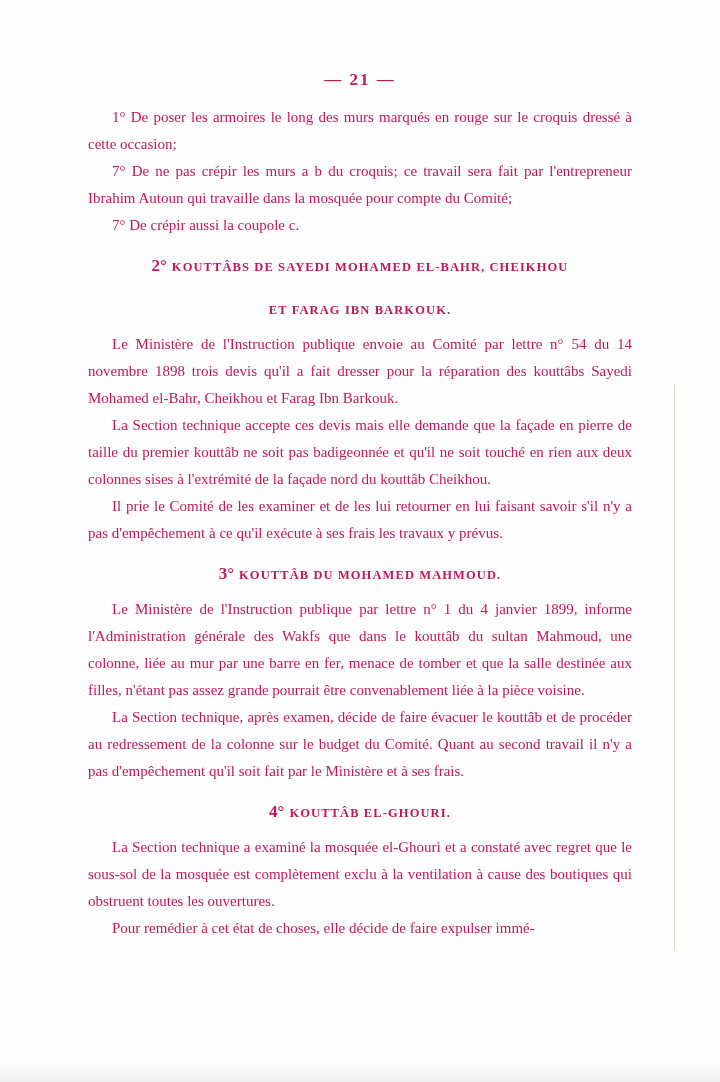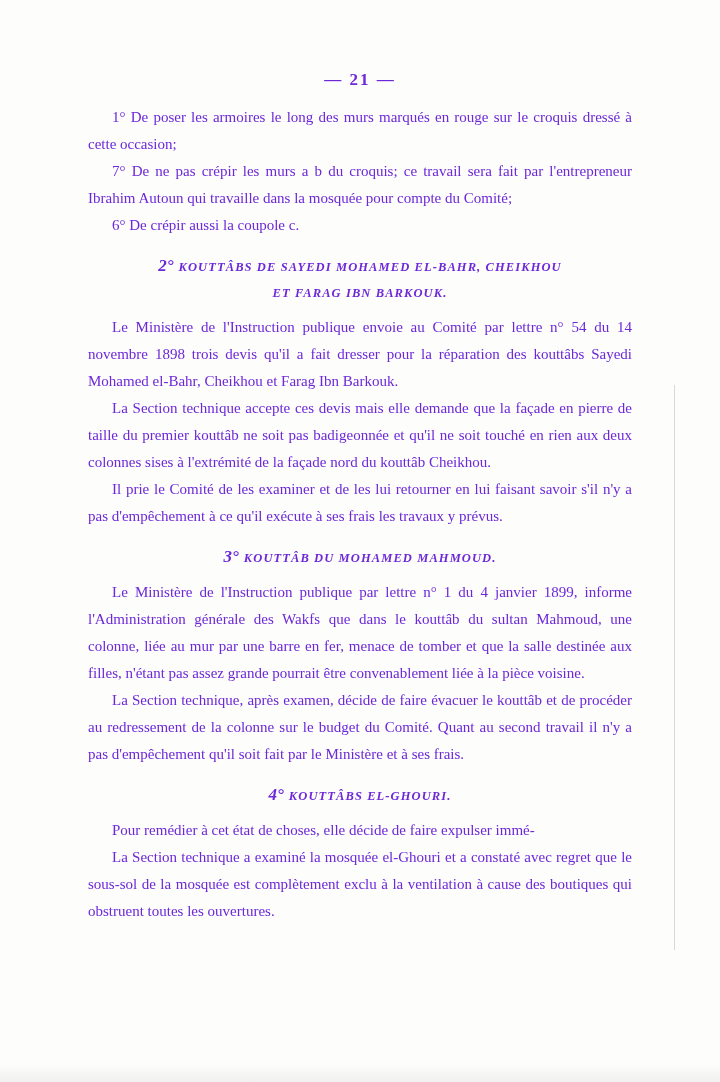--- a/index.html
+++ b/index.html
@@ -10,21 +10,21 @@
     height: 1082px;
     background: #e9e9e7;
     font-family: "Liberation Serif", serif;
   }
   .page {
     position: relative;
     width: 720px;
     height: 1082px;
     background: #fdfdfb;
     overflow: hidden;
-    color: #6d28d9;
+    color: #be185d;
   }
   .content {
     padding: 70px 88px 0 88px; 
   }
   .pagenum {
     text-align: center;
     font-size: 17px;
     font-weight: bold;
     letter-spacing: 2px;
     margin-bottom: 14px;
@@ -34,32 +34,31 @@
     font-size: 15px;
     line-height: 27px;
     text-align: justify;
     text-indent: 24px;
   }
   .heading {
     text-align: center;
     font-weight: bold;
     margin: 16px 0 10px 0;
     line-height: 22px;
-    font-style: italic;
   }
   .hnum {
     font-size: 17px;
     font-weight: bold;
     padding-right: 5px;
   }
   .htext {
     font-size: 12.5px;
     letter-spacing: 1.1px;
   }
-  .hline2 { margin-top: 3px; }
+  .hline2 { margin-top: 20px; }
   
   .scan-line {
     position: absolute;
     right: 45px;
     top: 385px;
     width: 1px;
     height: 565px;
     background: rgba(60, 55, 45, 0.18);
   }
   .page-shade {
@@ -75,21 +74,21 @@
 <div class="page">
   <div class="scan-line"></div>
   <div class="page-shade"></div>
 
   <div class="content">
 
     <div class="pagenum">— 21 —</div>
 
     <p class="para">1° De poser les armoires le long des murs marqués en rouge sur le croquis dressé à cette occasion;</p>
     <p class="para">7° De ne pas crépir les murs a b du croquis; ce travail sera fait par l'entrepreneur Ibrahim Autoun qui travaille dans la mosquée pour compte du Comité;</p>
-    <p class="para">6° De crépir aussi la coupole c.</p>
+    <p class="para">7° De crépir aussi la coupole c.</p>
 
     <div class="heading">
       <div class="hline1">
         <span class="hnum">2°</span><span class="htext">KOUTTÂBS DE SAYEDI MOHAMED EL-BAHR, CHEIKHOU</span>
       </div>
       <div class="hline2">
         <span class="htext">ET FARAG IBN BARKOUK.</span>
       </div>
     </div>
 
@@ -98,20 +97,20 @@
     <p class="para">Il prie le Comité de les examiner et de les lui retourner en lui faisant savoir s'il n'y a pas d'empêchement à ce qu'il exécute à ses frais les travaux y prévus.</p>
 
     <div class="heading">
       <span class="hnum">3°</span><span class="htext">KOUTTÂB DU MOHAMED MAHMOUD.</span>
     </div>
 
     <p class="para">Le Ministère de l'Instruction publique par lettre n° 1 du 4 janvier 1899, informe l'Administration générale des Wakfs que dans le kouttâb du sultan Mahmoud, une colonne, liée au mur par une barre en fer, menace de tomber et que la salle destinée aux filles, n'étant pas assez grande pourrait être convenablement liée à la pièce voisine.</p>
     <p class="para">La Section technique, après examen, décide de faire évacuer le kouttâb et de procéder au redressement de la colonne sur le budget du Comité. Quant au second travail il n'y a pas d'empêchement qu'il soit fait par le Ministère et à ses frais.</p>
 
     <div class="heading">
-      <span class="hnum">4°</span><span class="htext">KOUTTÂBS EL-GHOURI.</span>
+      <span class="hnum">4°</span><span class="htext">KOUTTÂB EL-GHOURI.</span>
     </div>
 
+    <p class="para">La Section technique a examiné la mosquée el-Ghouri et a constaté avec regret que le sous-sol de la mosquée est complètement exclu à la ventilation à cause des boutiques qui obstruent toutes les ouvertures.</p>
     <p class="para">Pour remédier à cet état de choses, elle décide de faire expulser immé-</p>
-    <p class="para">La Section technique a examiné la mosquée el-Ghouri et a constaté avec regret que le sous-sol de la mosquée est complètement exclu à la ventilation à cause des boutiques qui obstruent toutes les ouvertures.</p>
 
   </div>
 </div>
 
 </body></html>

